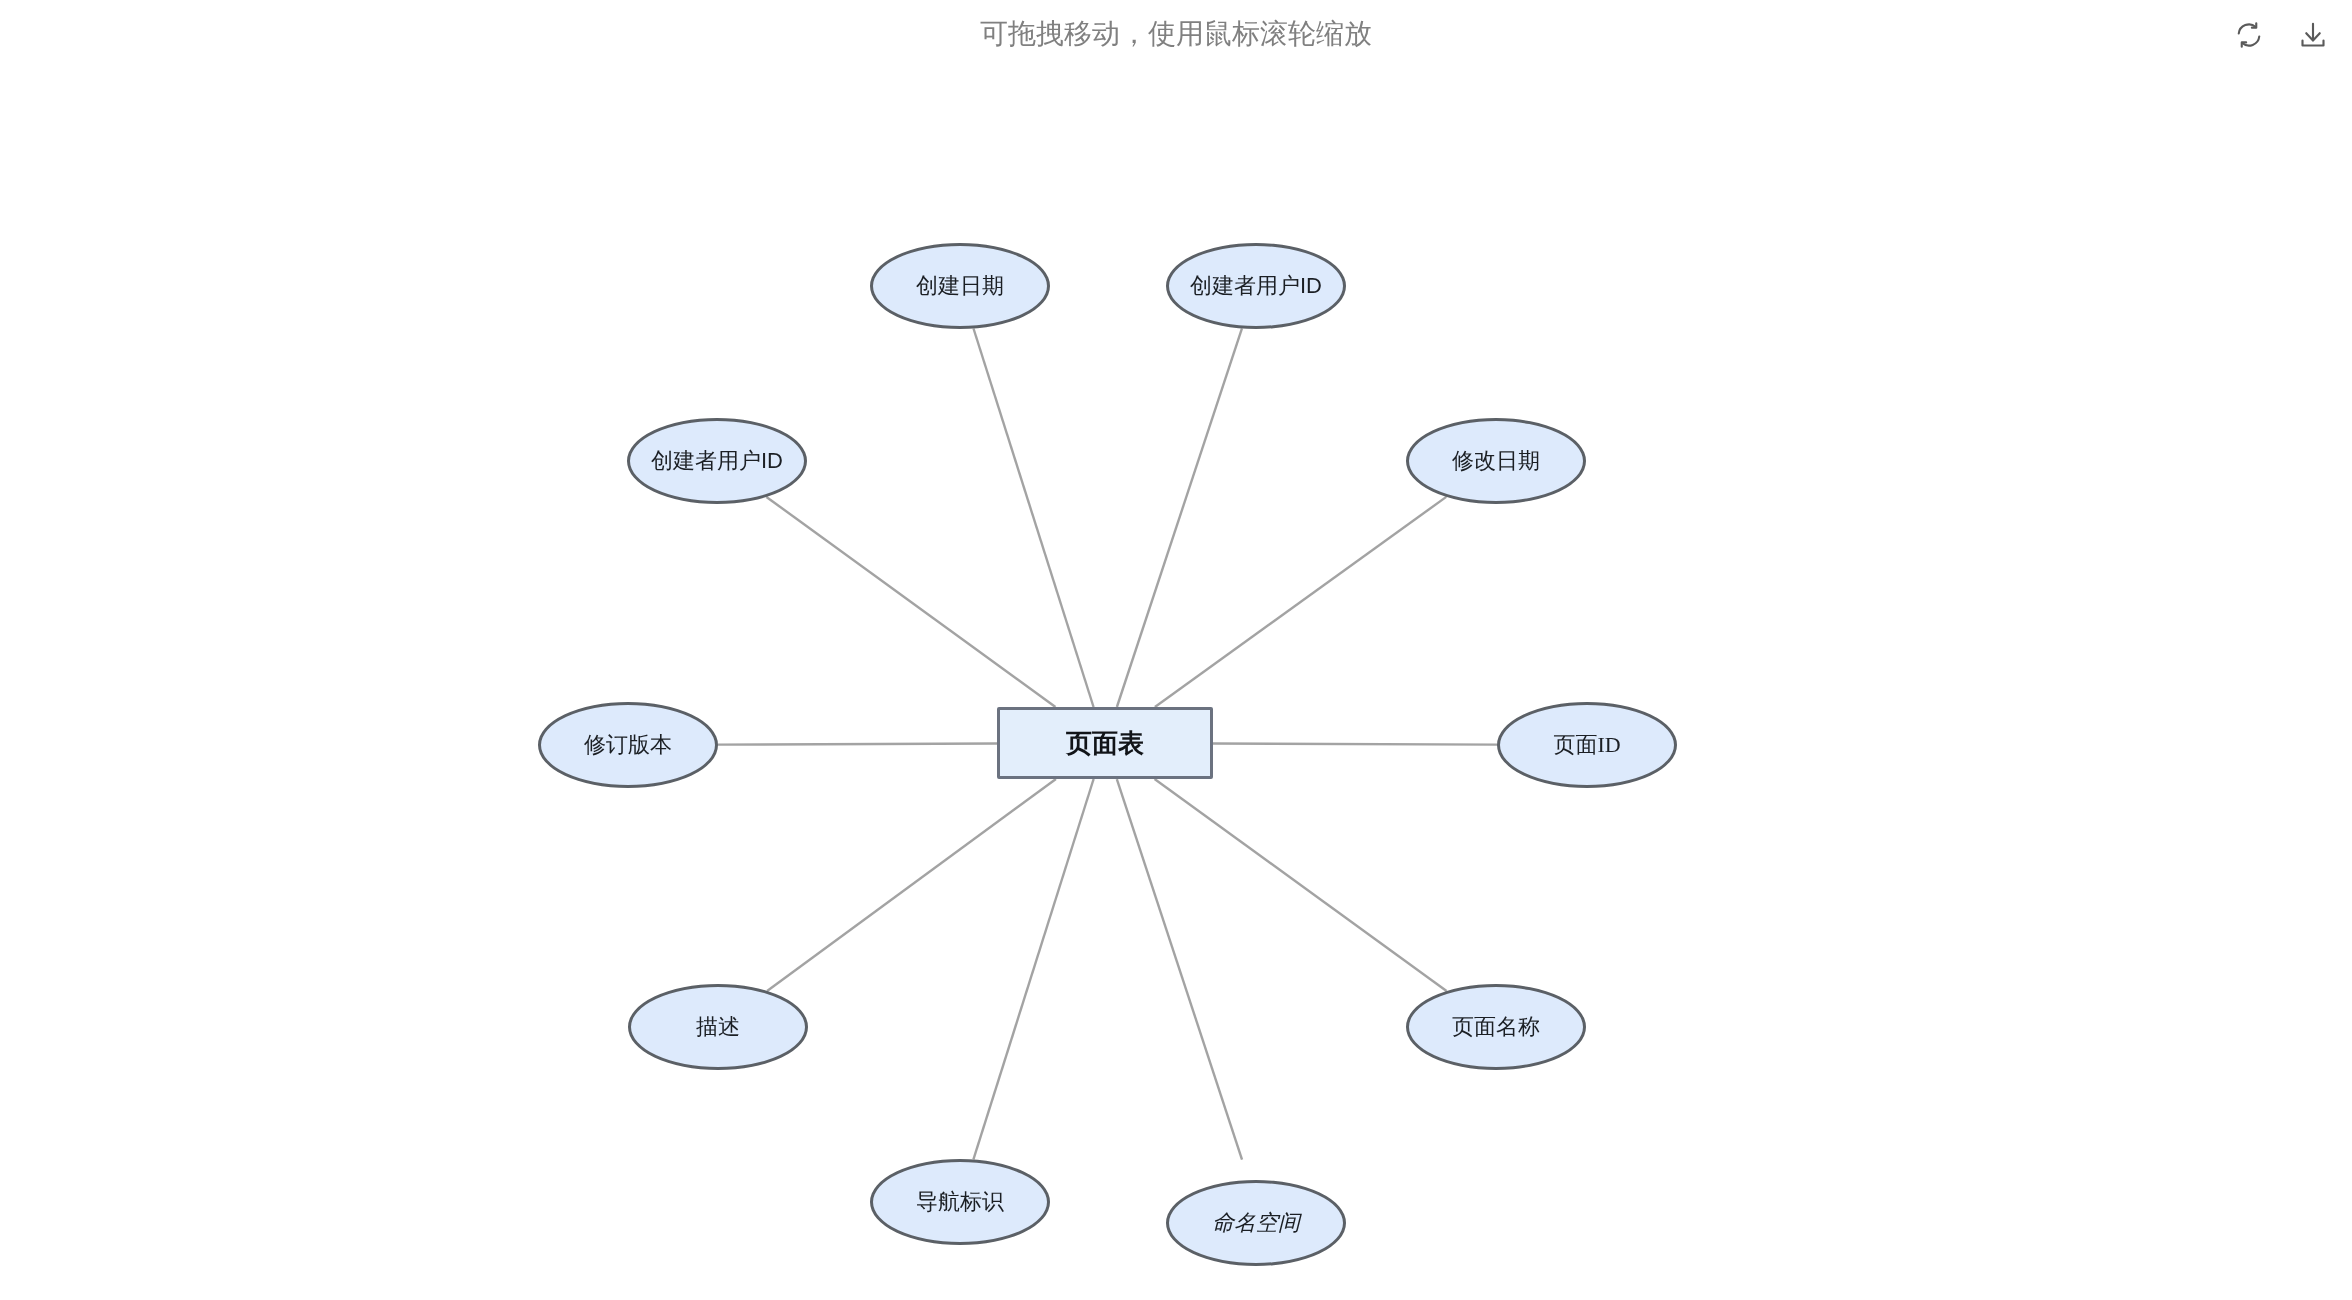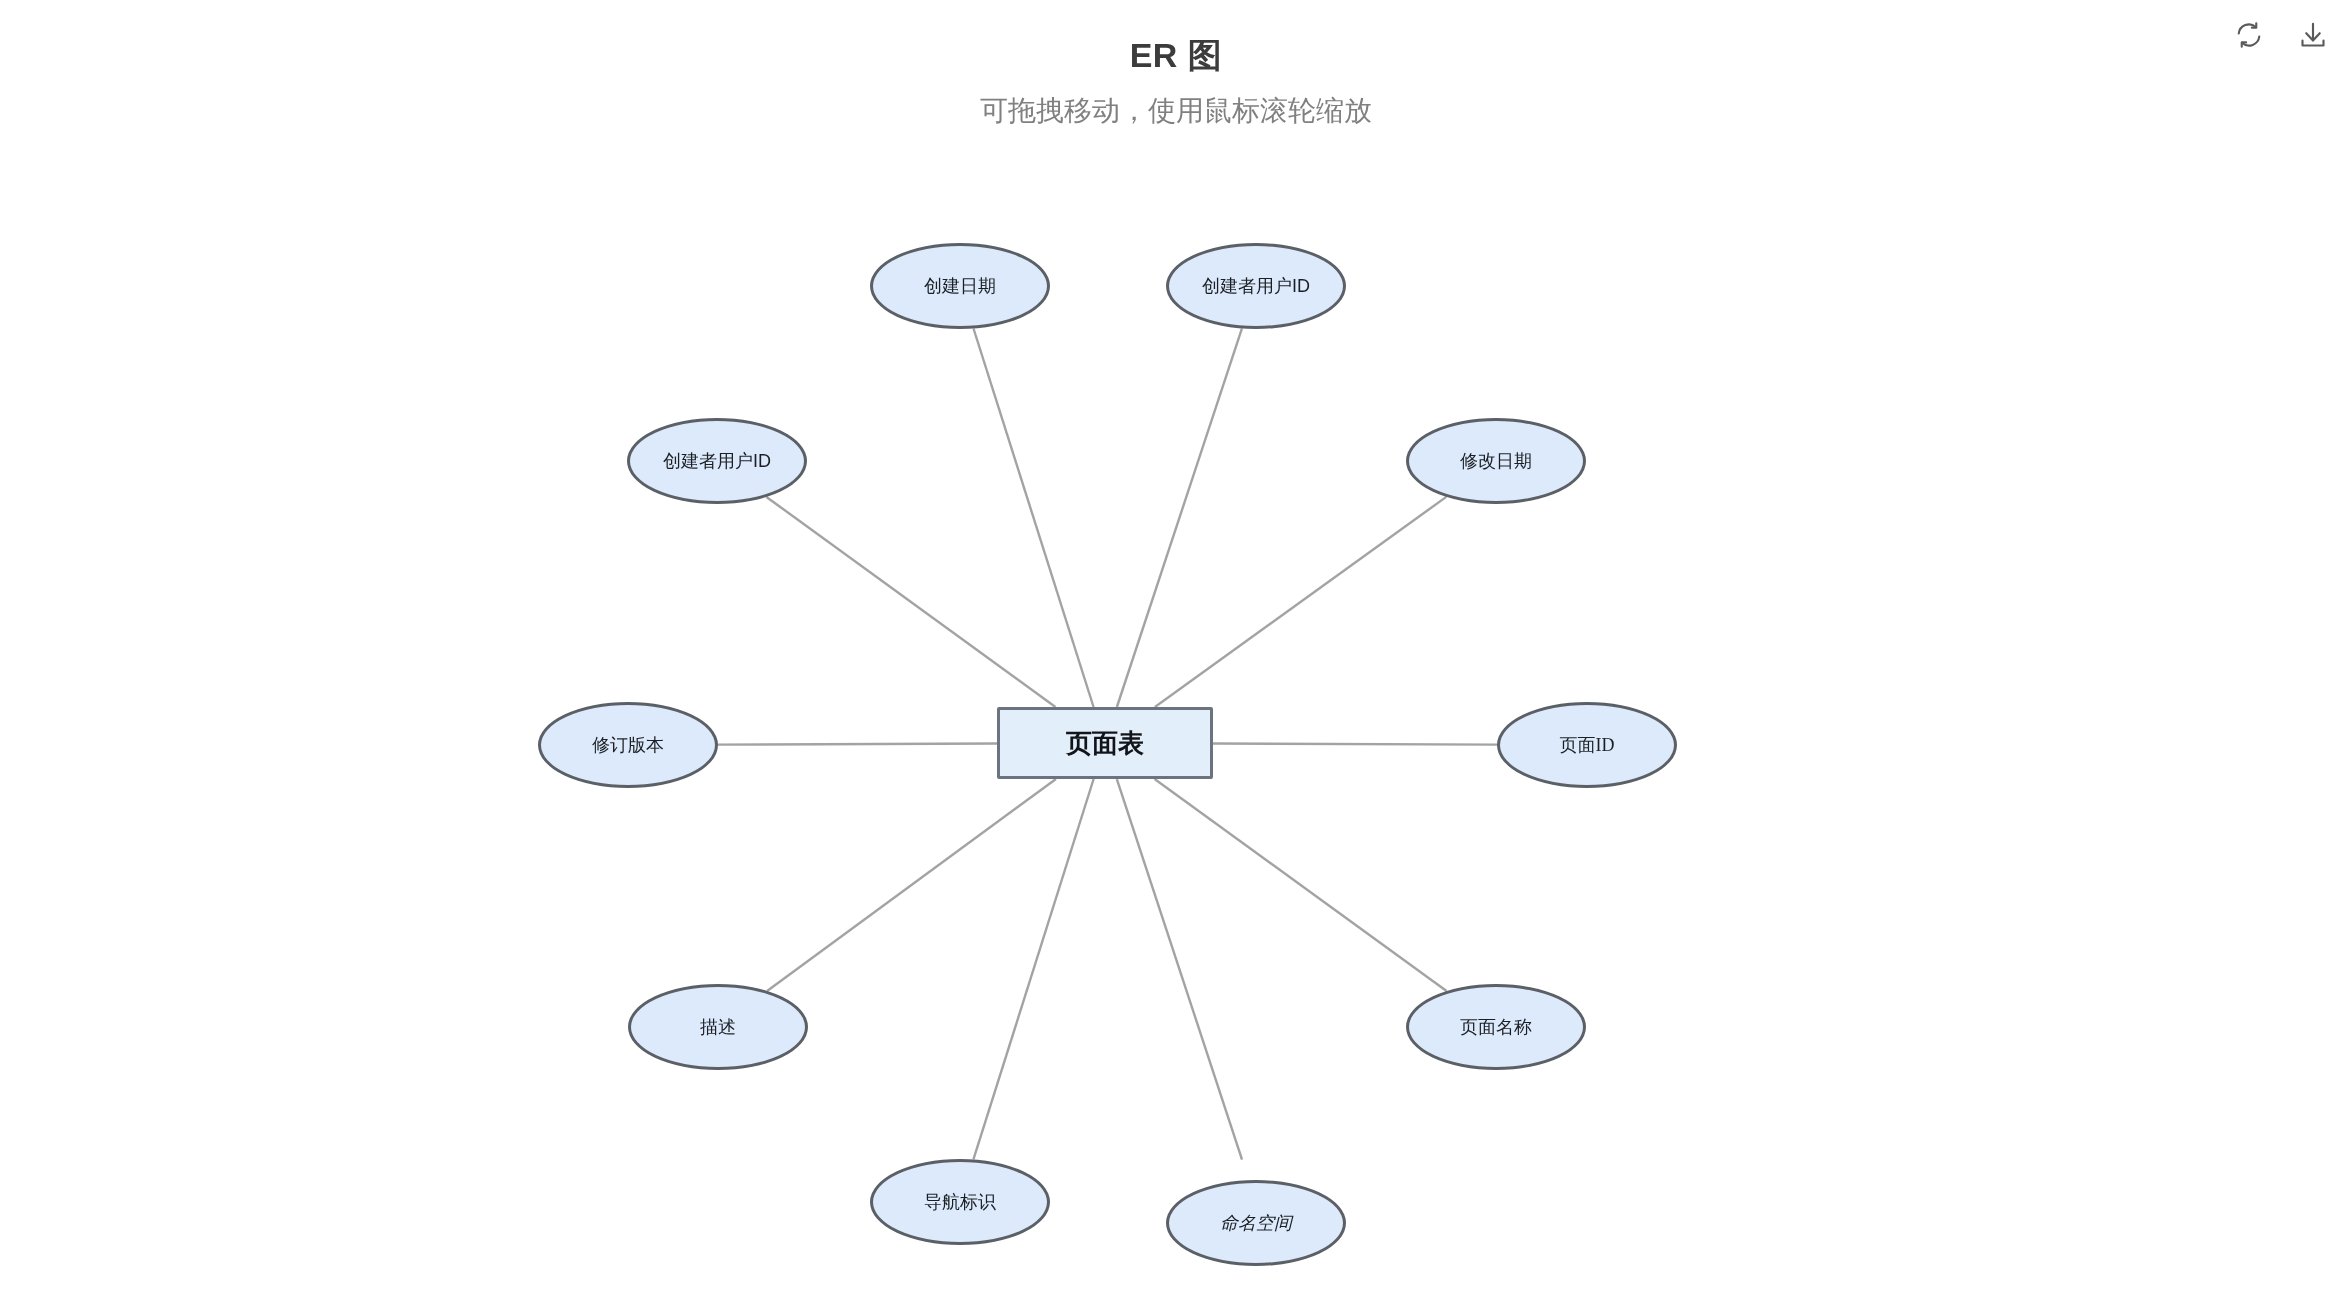--- a/index.html
+++ b/index.html
@@ -113,21 +113,21 @@
     font-weight: bold;
     color: #111418;
   }
 
   .node-attr {
     background: #ddeafc;
     border: 3px solid #5b6066;
     border-radius: 50%;
   }
   .node-attr .node-label {
-    font-size: 18px;
+    font-size: 22px;
     font-weight: normal;
     color: #1b1f24;
     white-space: nowrap;
   }
 
   .node-label { pointer-events: none; }
 </style>
 </head>
 <body>
 
@@ -149,21 +149,20 @@
         <svg width="30" height="30" viewBox="0 0 24 24" fill="none" stroke="currentColor" stroke-width="1.7" stroke-linecap="round" stroke-linejoin="round">
           <line x1="12" y1="3" x2="12" y2="16.2"></line>
           <polyline points="6.6 10.6 12 16.4 17.4 10.6"></polyline>
           <polyline points="3.6 16.4 3.6 20.4 20.4 20.4 20.4 16.4"></polyline>
         </svg>
       </span>
     </button>
   </div>
 
   <div class="header">
-    <h1 class="page-title">ER 图</h1>
     <p class="page-subtitle">可拖拽移动，使用鼠标滚轮缩放</p>
   </div>
 
   <div class="canvas">
     <svg class="edges" id="edges" width="2352" height="1300" viewBox="0 0 2352 1300">
         <line x1="1093.58" y1="707.00" x2="973.49" y2="328.51" stroke="#a3a3a3" stroke-width="2.4"></line>
         <line x1="1116.89" y1="707.00" x2="1241.97" y2="328.47" stroke="#a3a3a3" stroke-width="2.4"></line>
         <line x1="1055.47" y1="707.00" x2="766.44" y2="496.93" stroke="#a3a3a3" stroke-width="2.4"></line>
         <line x1="1154.91" y1="707.00" x2="1446.30" y2="496.85" stroke="#a3a3a3" stroke-width="2.4"></line>
         <line x1="997.00" y1="743.45" x2="718.00" y2="744.62" stroke="#a3a3a3" stroke-width="2.4"></line>

